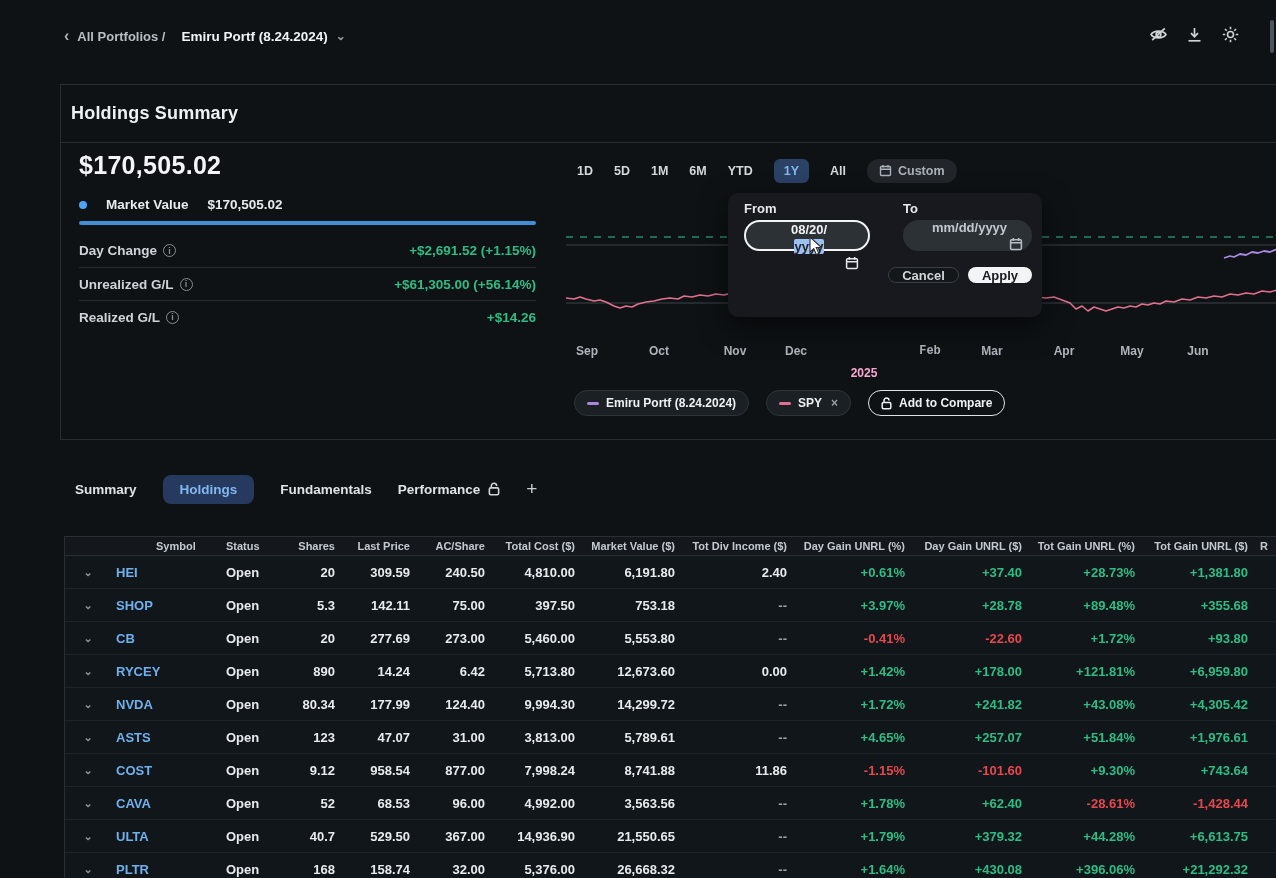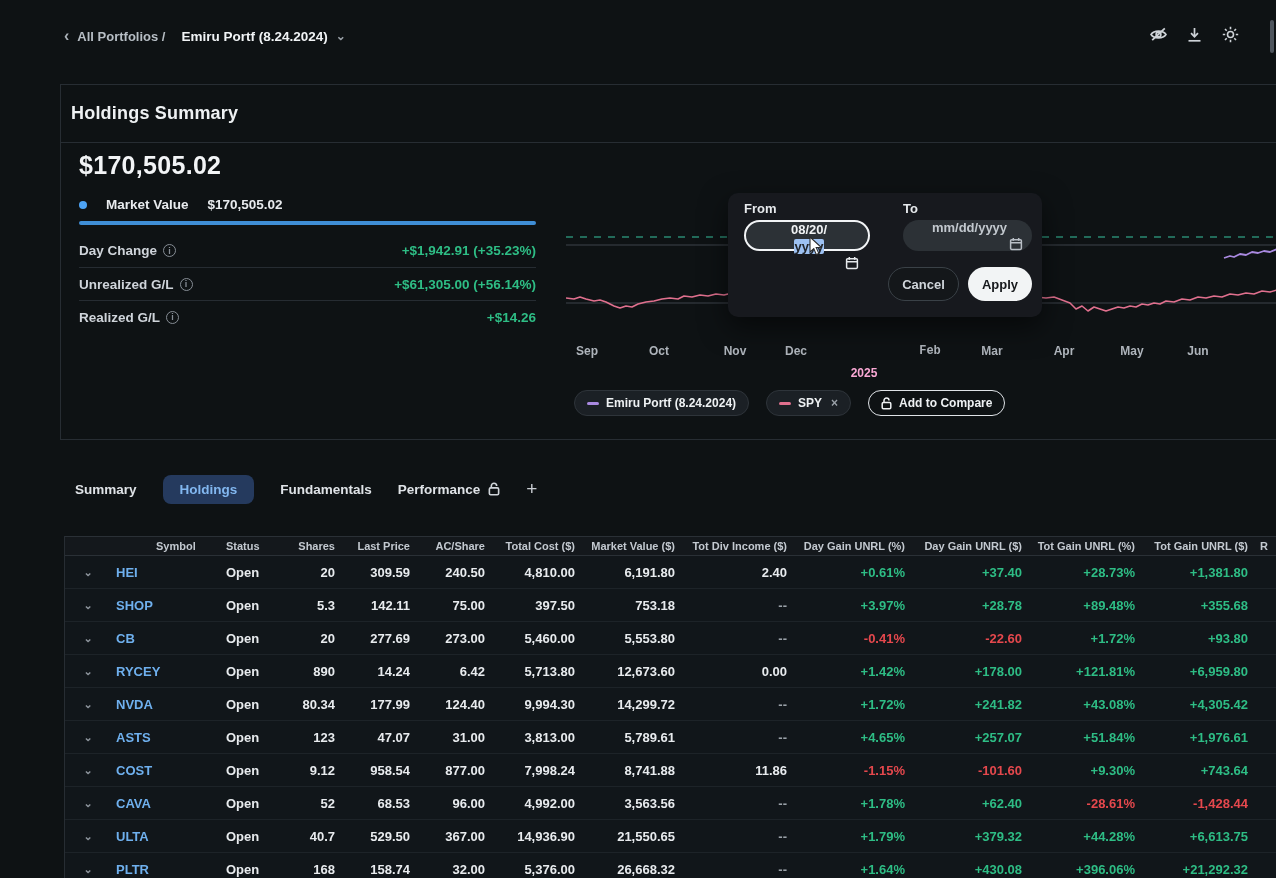--- a/index.html
+++ b/index.html
@@ -65,21 +65,21 @@
   
   .popup { position:absolute; left:667px; top:108px; width:314px; height:124px; background:#17191e;
            border-radius:10px; box-shadow:0 10px 28px rgba(0,0,0,.55); z-index:5; }
   .pp-label { position:absolute; font-size:13px; color:#e6e9ec; }
   .pp-input { position:absolute; height:31px; border-radius:16px; background:#2c3136; display:flex;
               align-items:center; font-size:13px; padding:0 9px 0 13px; gap:2px;flex-direction:column; }
   .pp-from { left:16px; top:27px; width:126px; border:2px solid #f2f4f6; color:#f0f2f4; }
   .pp-to   { left:175px; top:27px; width:129px; color:#c2c8ce; }
   .sel { background:#9dc1f2; color:#20242a; border-radius:2px; padding:0 1px; }
   .pp-cal { margin-left:auto; }
-  .pp-btn { position:absolute; top:74px; height:34px; border-radius:17px; display:flex; align-items:center;
+  .pp-btn { position:absolute; top:74px; height:16px; border-radius:17px; display:flex; align-items:center;
             justify-content:center; font-size:13px; cursor:default; }
   .pp-cancel { left:160px; width:71px; background:#14171a; border:1px solid #3a4147; color:#d0d5da; }
   .pp-apply  { left:240px; width:64px; background:#f2f4f5; color:#17191c; }
   .cursor { position:absolute; left:80px; top:43px; z-index:6; }
 
   
   .tabs { position:absolute; left:75px; top:474px; height:30px; display:flex; align-items:center; gap:26px;
           font-size:13.5px; color:#dfe3e7; }
   .tab { display:flex; align-items:center; gap:8px; }
   .tab.active { background:#253a5e; color:#82b7f0; padding:7px 17px; border-radius:8px; }
@@ -141,33 +141,49 @@
     <div class="total-value">$170,505.02</div>
     <div class="mv-row">
       <span class="dot" style="background:#4da3f5"></span>
       <span>Market Value</span>
       <span>$170,505.02</span>
     </div>
     <div class="mv-bar" style="background:#3f8ed6"></div>
     <div class="sum-rows">
         <div class="sum-row">
           <span class="sum-label">Day Change<span class="info">i</span></span>
-          <span class="pos">+$1,942.91 (+35.23%)</span>
+          <span class="pos">+$2,691.52 (+1.15%)</span>
         </div>
         <div class="sum-row">
           <span class="sum-label">Unrealized G/L<span class="info">i</span></span>
           <span class="pos">+$61,305.00 (+56.14%)</span>
         </div>
         <div class="sum-row">
           <span class="sum-label">Realized G/L<span class="info">i</span></span>
           <span class="pos">+$14.26</span>
         </div>
       </div>
   </div>
 
+  <div class="ranges">
+    <span class="range">1D</span>
+      <span class="range">5D</span>
+      <span class="range">1M</span>
+      <span class="range">6M</span>
+      <span class="range">YTD</span>
+      <span class="range active">1Y</span>
+      <span class="range">All</span>
+      <span class="custom-pill" id="custom-pill">
+      <svg width="13" height="13" viewBox="0 0 13 13" fill="none" stroke="#aab1b8" stroke-width="1.4">
+        <rect x="1.5" y="2.5" width="10" height="9" rx="1"></rect>
+          <path d="M1.5 5.3 h10 M4 1 v2.4 M9 1 v2.4"></path>
+      </svg>
+      <span>Custom</span>
+    </span>
+  </div>
 
   <svg class="chart-svg" width="711" height="160" viewBox="0 0 711 160">
     <line x1="0" y1="52" x2="711" y2="52" stroke="#2f9e82" stroke-width="1.4" stroke-dasharray="7 7" opacity="0.85"></line>
     <line x1="0" y1="60" x2="711" y2="60" stroke="#3c434a" stroke-width="1"></line>
     <line x1="0" y1="118" x2="711" y2="118" stroke="#3c434a" stroke-width="1"></line>
     <polyline fill="none" stroke="#e0708e" stroke-width="1.6" stroke-linejoin="round" points="0,113 8,114 14,112 20,114 28,116 34,115 40,117 48,121 54,123 60,121 66,122 72,119 80,117 88,116 96,114 104,113 112,114 118,111 126,112 134,110 142,111 150,109 158,110 166,108 176,109 188,108 200,109 214,107 228,108 242,106 256,107 270,105 286,106 302,104 318,105 334,103 350,104 366,102 382,103 398,101 414,102 430,103 446,104 458,109 470,112 480,113 488,112 496,115 504,118 510,124 516,121 522,126 528,122 534,124 540,126 546,124 552,122 558,123 564,121 570,122 576,119 582,120 588,118 594,119 600,116 608,117 616,114 624,115 632,112 640,113 648,111 656,112 664,109 672,110 680,108 688,109 696,106 704,107 711,105"></polyline>
     <polyline fill="none" stroke="#a989e0" stroke-width="1.8" stroke-linejoin="round" points="658,73 664,71 668,72 674,69 680,70 686,67 692,68 698,66 704,67 711,64"></polyline>
   </svg>
   <div id="xlabels">
       <span class="xlab" style="left: 526px;">Sep</span>

